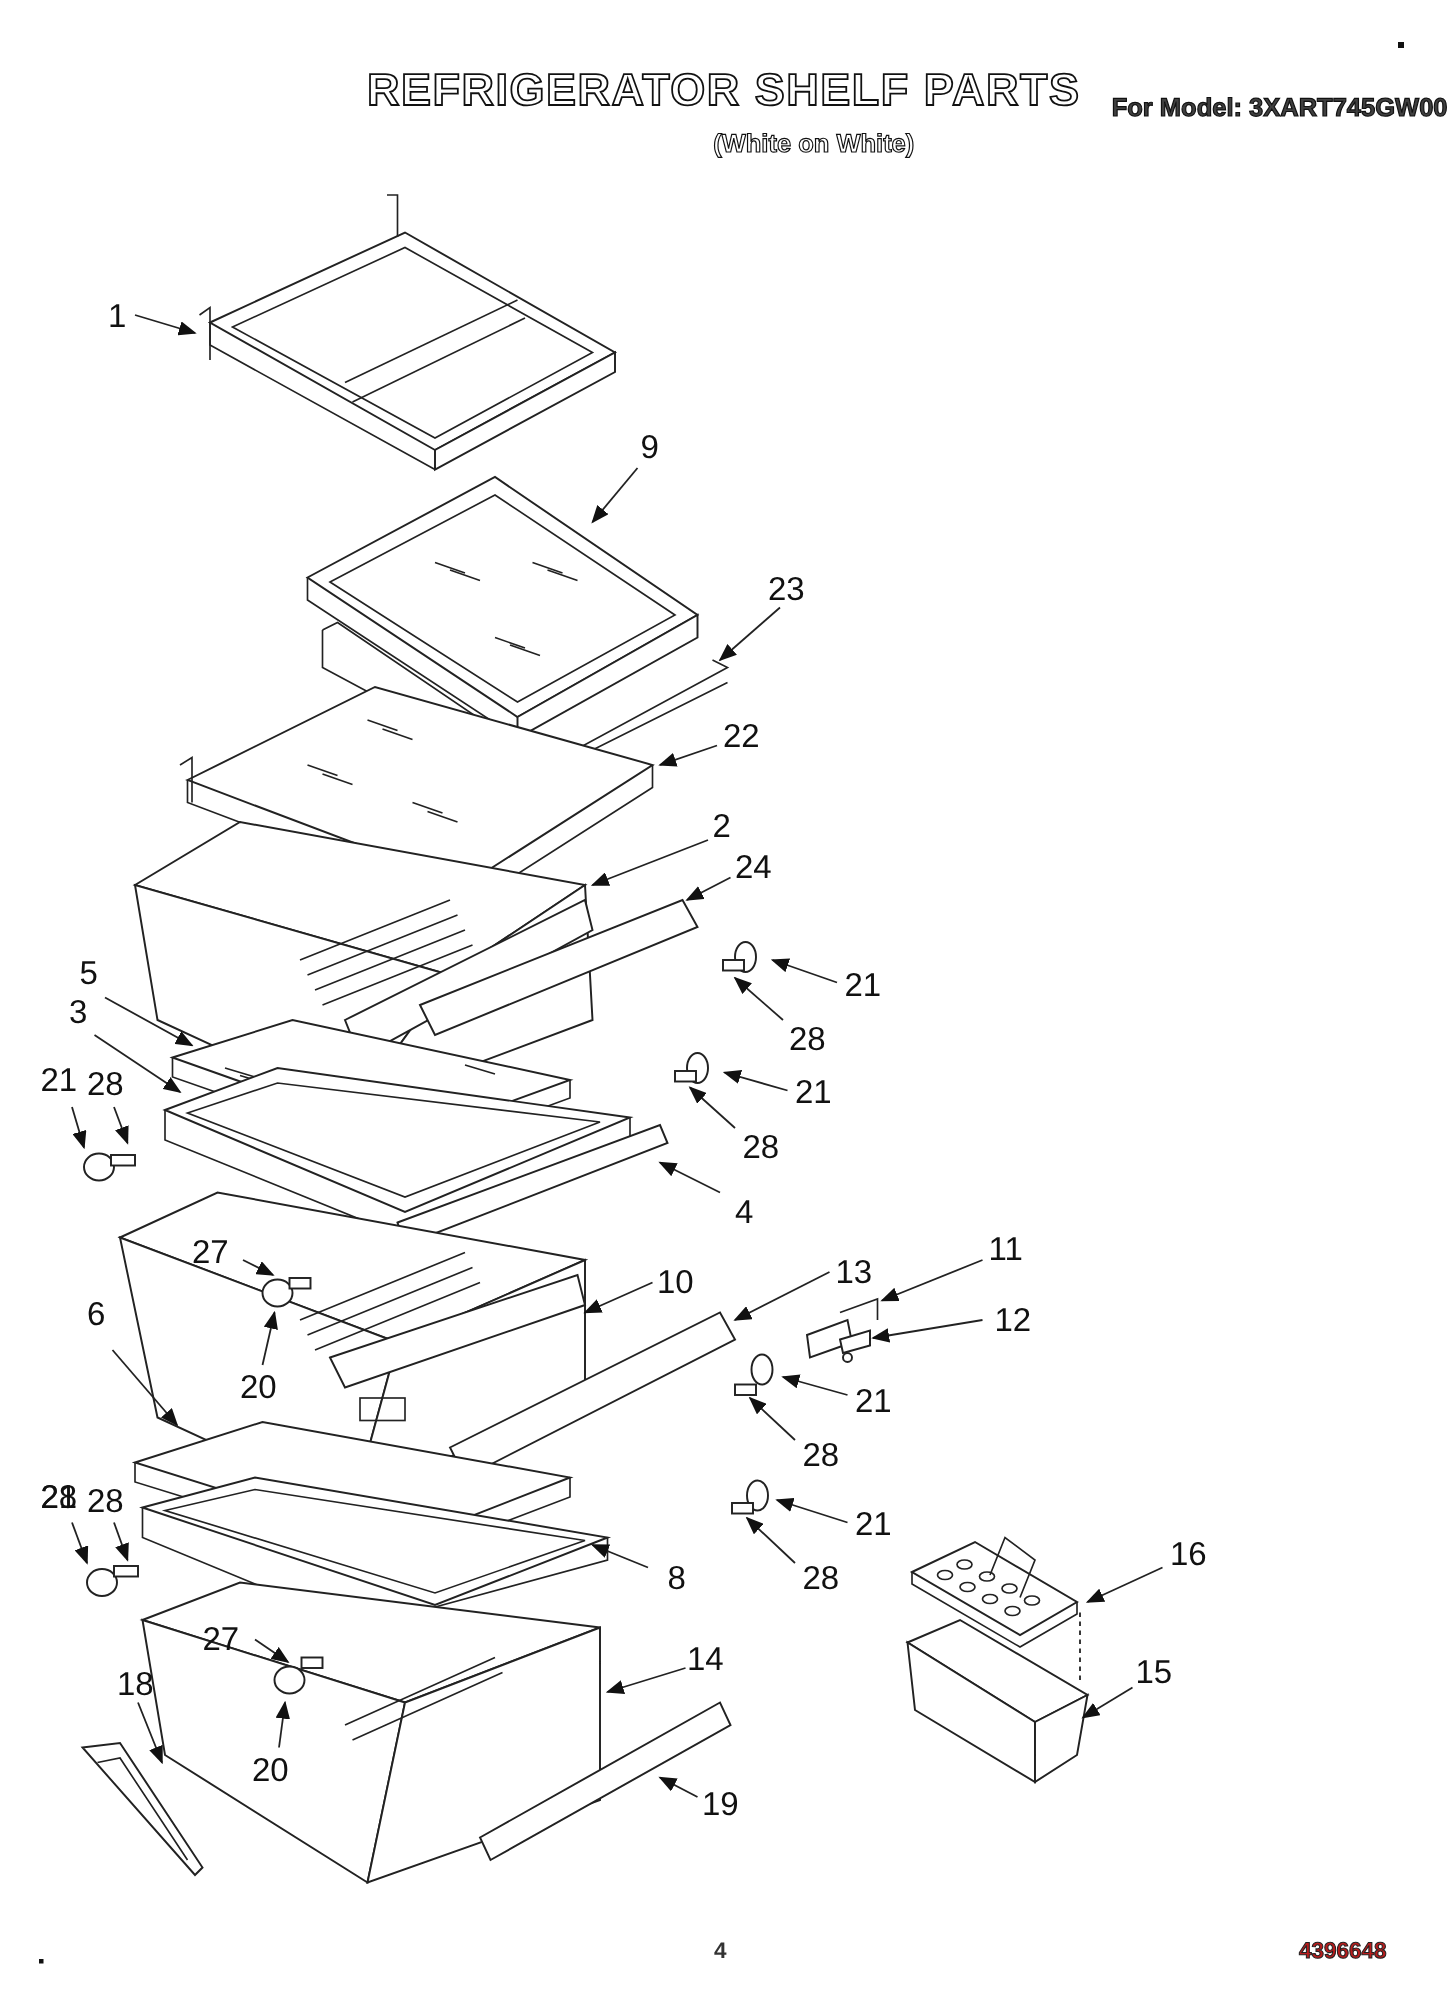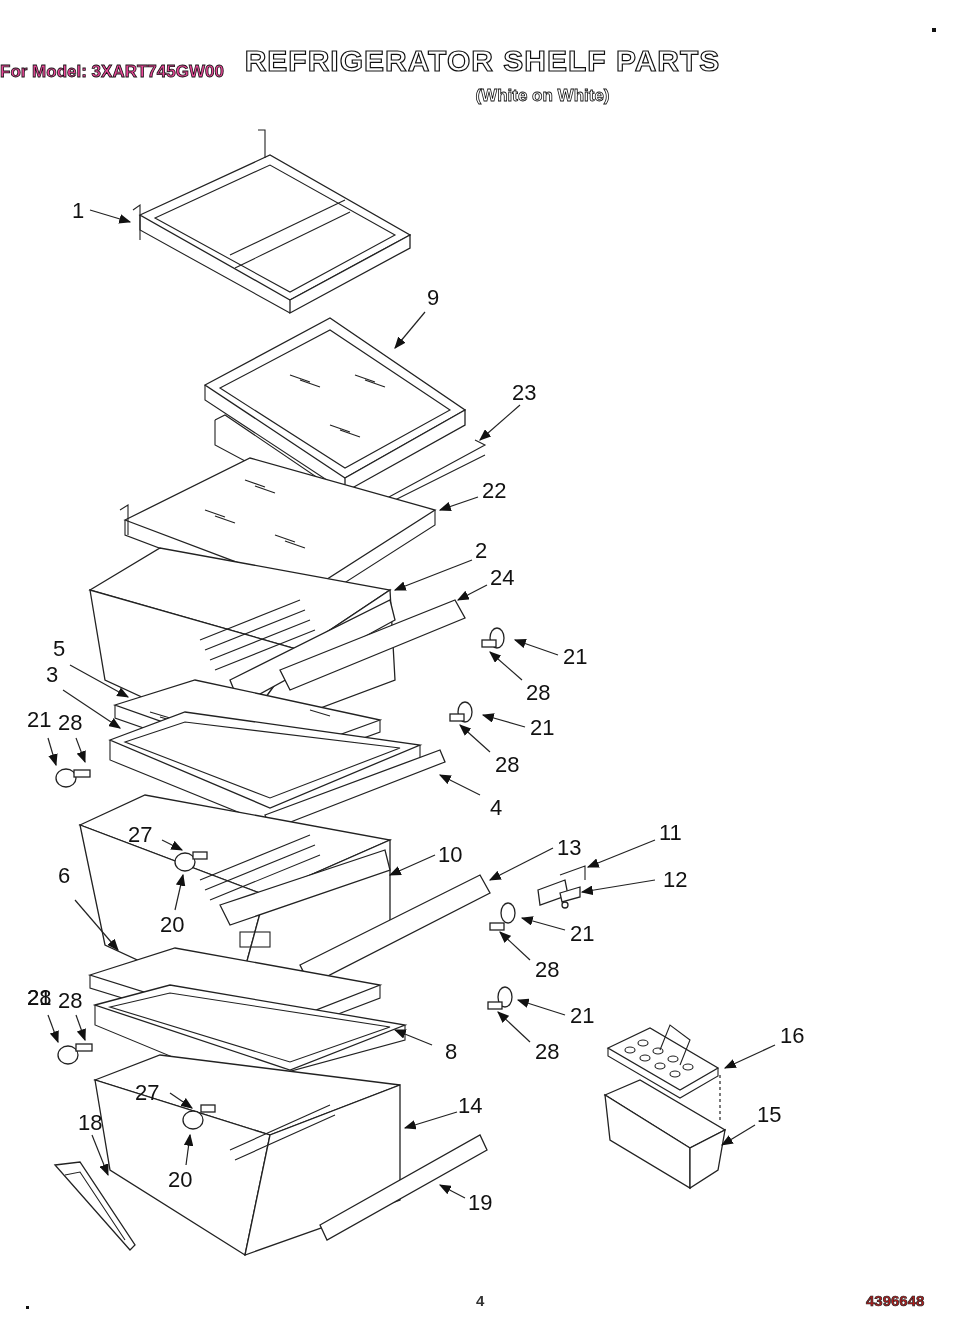--- a/index.html
+++ b/index.html
@@ -1,18 +1,18 @@
 <!DOCTYPE html>
 <html><head>
 <meta charset="utf-8">
 <style>
   html, body { margin: 0; padding: 0; background: #ffffff; }
   body { width: 965px; height: 1333px; position: relative; overflow: hidden; font-family: "Liberation Sans", sans-serif; }
   .title { position: absolute; left: 0; width: 965px; top: 26px; text-align: center; font-size: 30px; font-weight: bold; letter-spacing: 1px; color: #fff; -webkit-text-stroke: 1.2px #111; font-family: "Liberation Sans", sans-serif; margin-top: 18px; }
-  .subtitle { position: absolute; left: 0; width: 965px; top: 62px; text-align: left; font-size: 17px; font-weight: bold; color: #ec4899; -webkit-text-stroke: 0.8px #111; font-family: "Liberation Sans", sans-serif; }
+  .subtitle { position: absolute; left: 0; width: 965px; top: 62px; text-align: right; font-size: 17px; font-weight: bold; color: #404040; -webkit-text-stroke: 0.8px #111; font-family: "Liberation Sans", sans-serif; }
   .subtitle2 { position: absolute; left: 60px; width: 965px; top: 86px; text-align: center; font-size: 17px; font-weight: bold; color: #fff; -webkit-text-stroke: 0.8px #111; font-family: "Liberation Sans", sans-serif; }
   svg.diagram { position: absolute; left: 0; top: 0; }
   .callout { font-family: "Liberation Sans", sans-serif; font-size: 22px; fill: #111; }
   .footer-page { position: absolute; left: 476px; top: 1292px; font-size: 15px; font-weight: bold; color: #333; }
   .footer-code { position: absolute; left: 866px; top: 1292px; font-size: 15px; font-weight: bold; color: #b91c1c; -webkit-text-stroke: 0.7px #222; }
   .dot { position: absolute; width: 4px; height: 4px; background: #111; }
   .part { fill: #fff; stroke: #222; stroke-width: 1.3; }
   .thin { fill: none; stroke: #222; stroke-width: 1.1; }
   .lead { stroke: #222; stroke-width: 1.2; fill: none; }
 </style>

